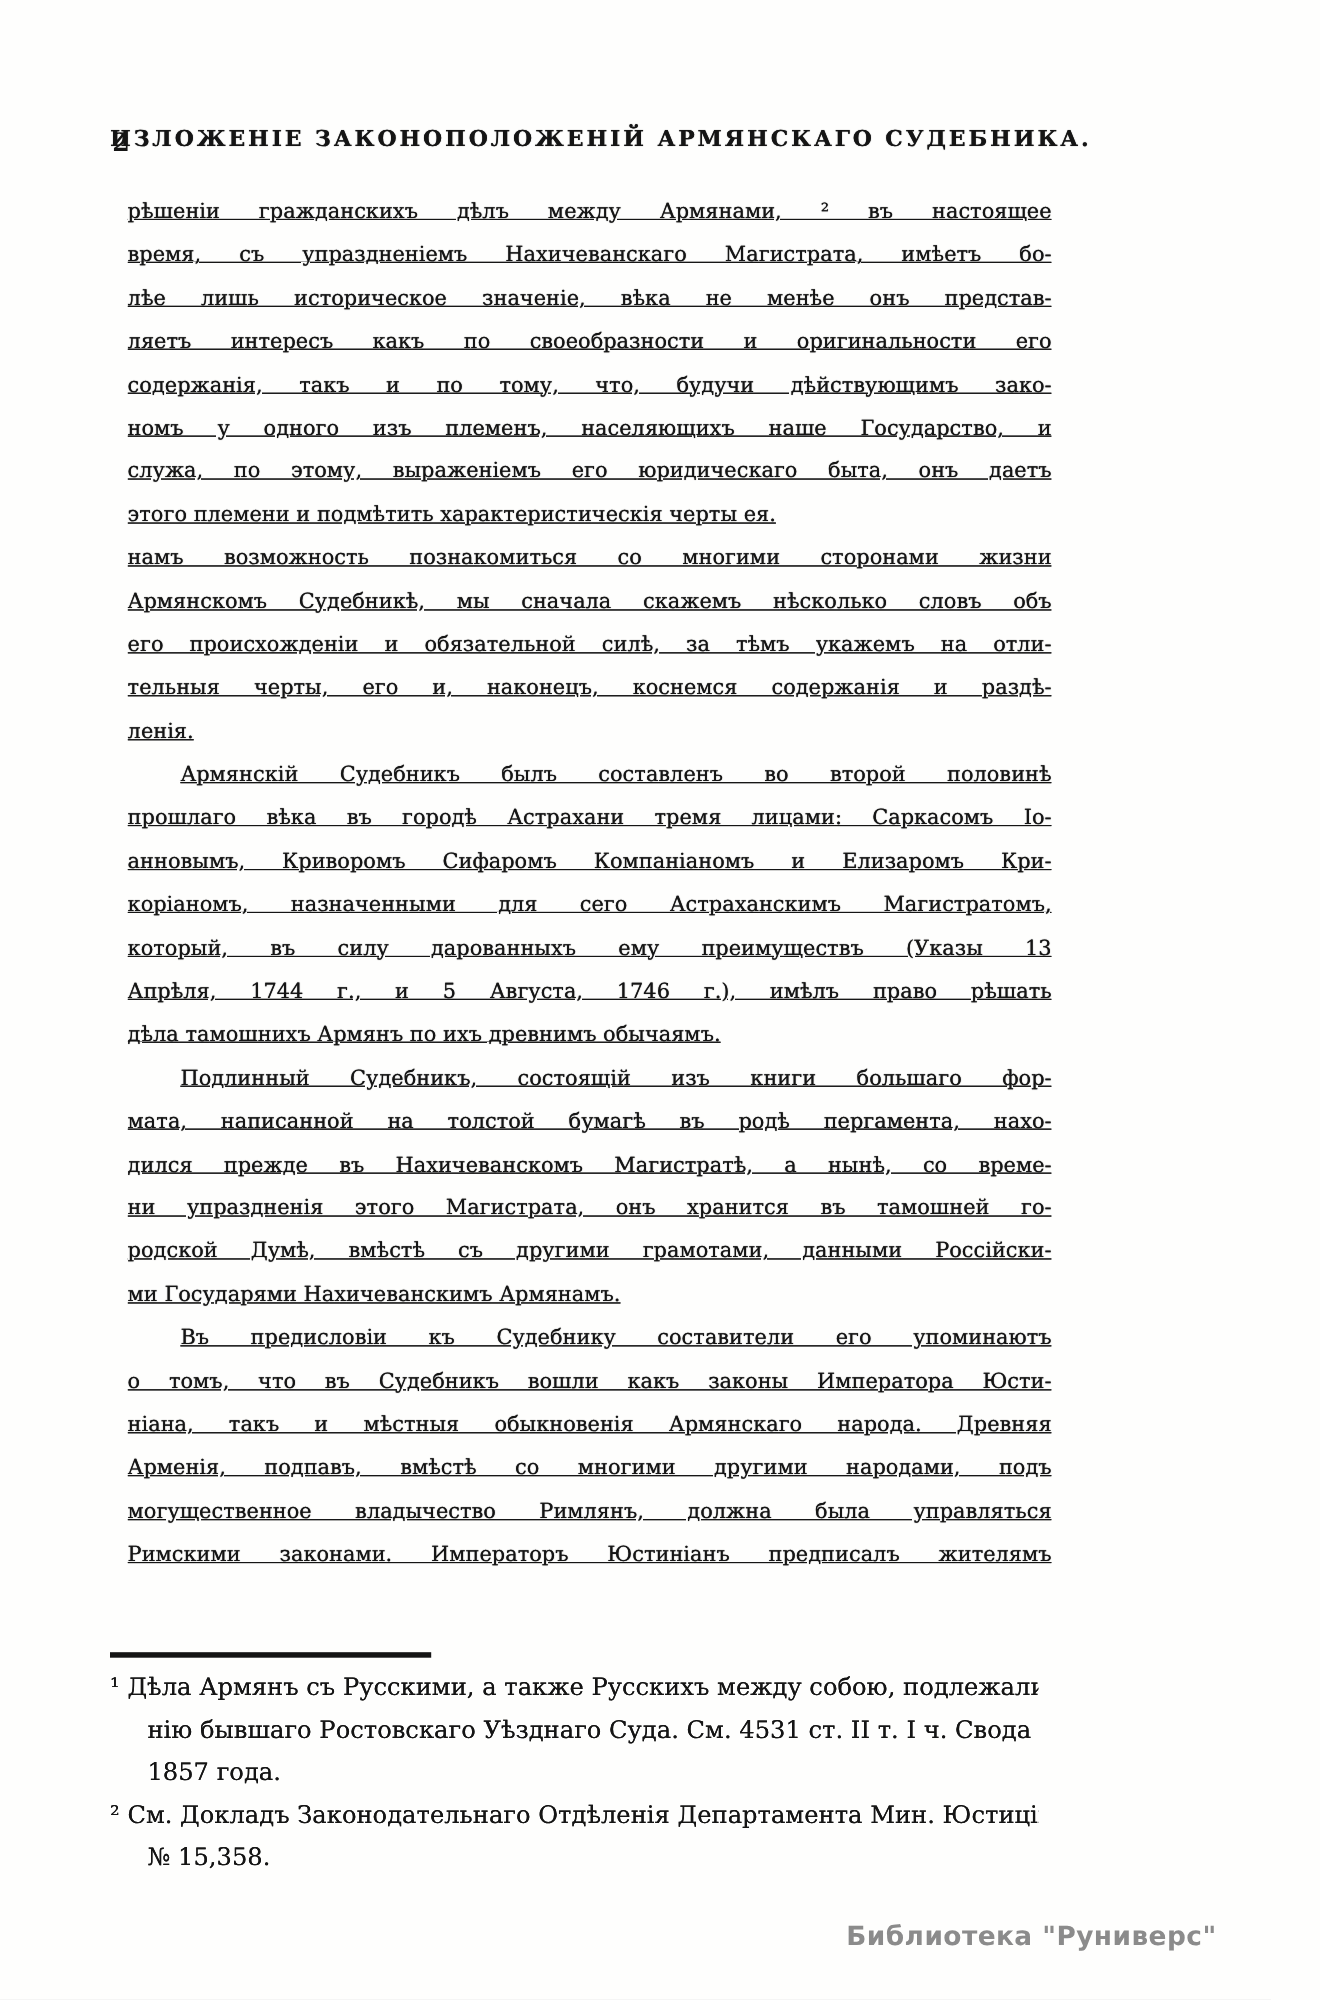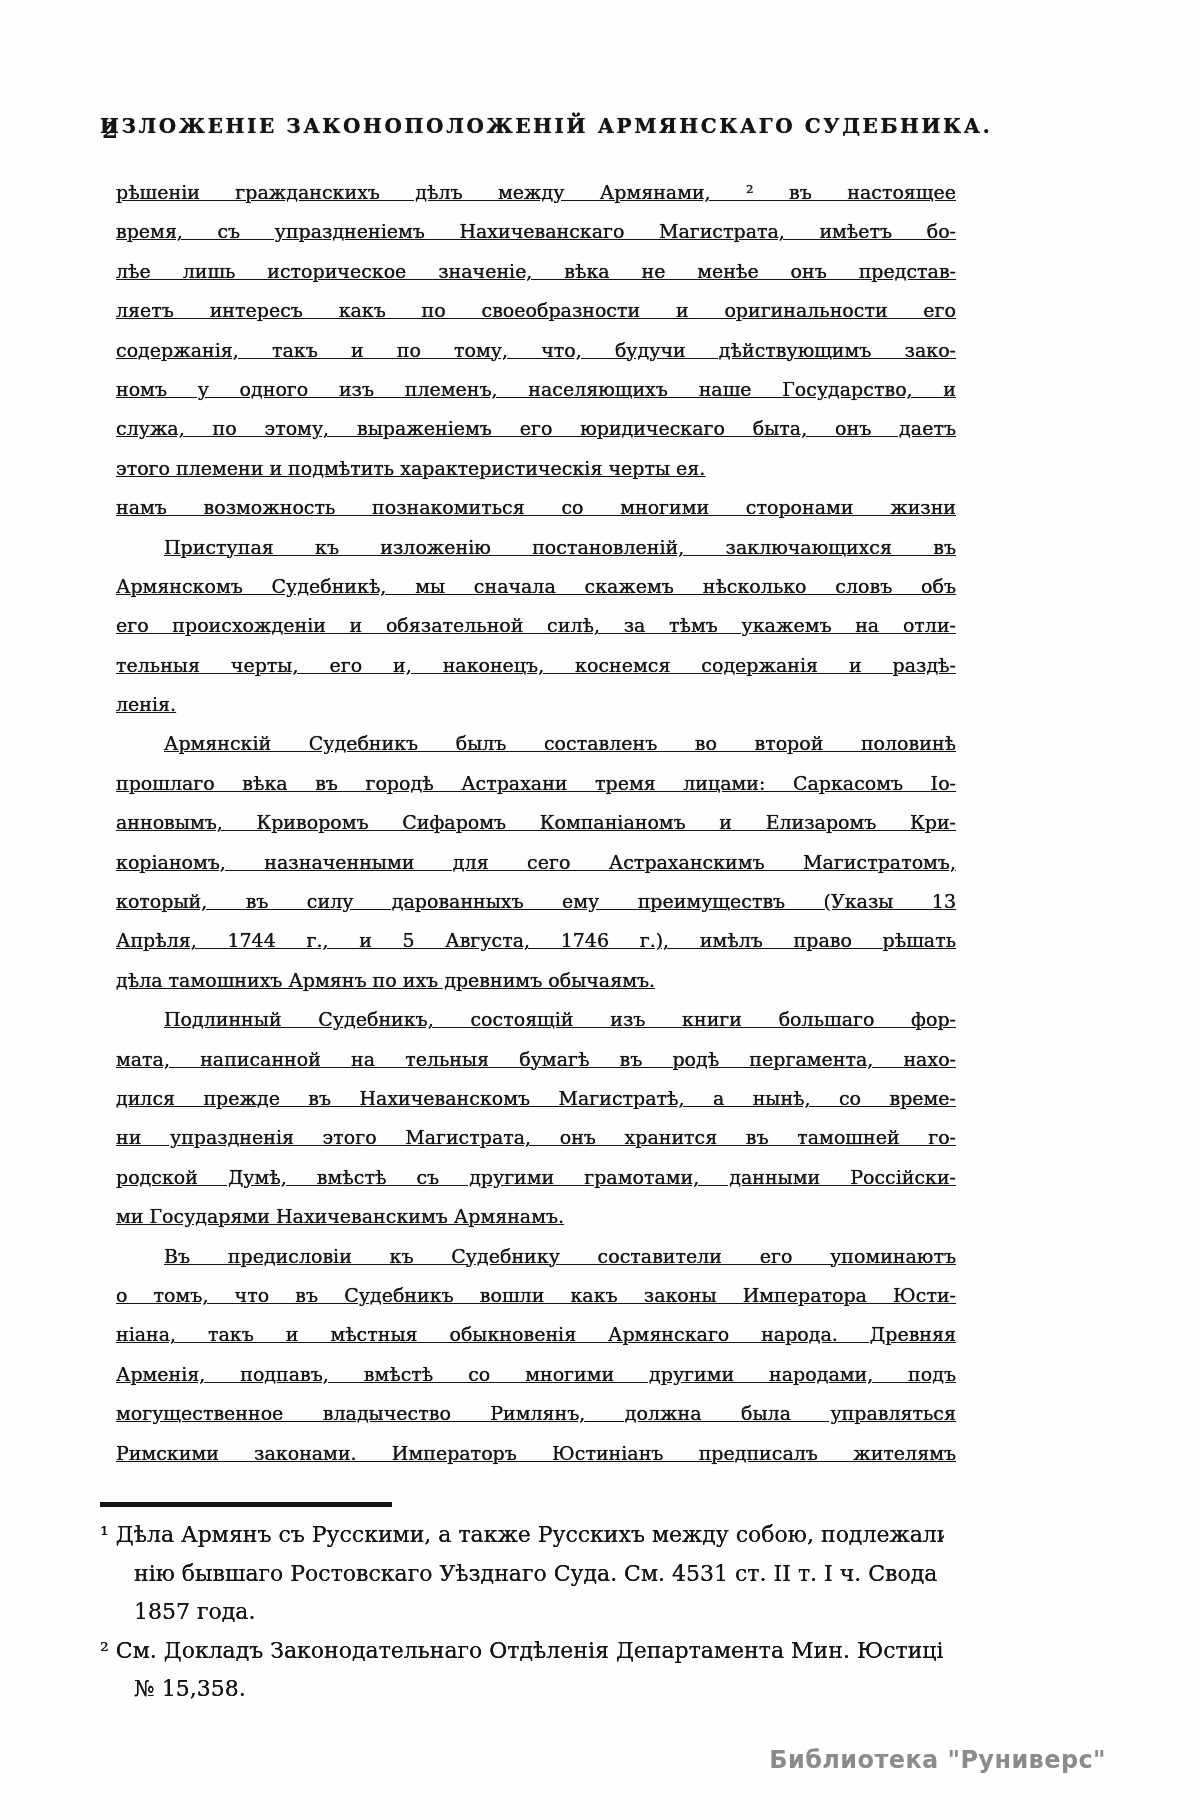--- a/index.html
+++ b/index.html
@@ -85,34 +85,33 @@
   <div class="bodytext" id="body-text">
       <div class="ln">рѣшеніи гражданскихъ дѣлъ между Армянами, ² въ настоящее</div>
       <div class="ln">время, съ упраздненіемъ Нахичеванскаго Магистрата, имѣетъ бо-</div>
       <div class="ln">лѣе лишь историческое значеніе, вѣка не менѣе онъ представ-</div>
       <div class="ln">ляетъ интересъ какъ по своеобразности и оригинальности его</div>
       <div class="ln">содержанія, такъ и по тому, что, будучи дѣйствующимъ зако-</div>
       <div class="ln">номъ у одного изъ племенъ, населяющихъ наше Государство, и</div>
       <div class="ln">служа, по этому, выраженіемъ его юридическаго быта, онъ даетъ</div>
       <div class="ln flush">этого племени и подмѣтить характеристическія черты ея.</div>
       <div class="ln">намъ возможность познакомиться со многими сторонами жизни</div>
-      <div class="ln indent">Приступая къ изложенію постановленій, заключающихся въ</div>
       <div class="ln">Армянскомъ Судебникѣ, мы сначала скажемъ нѣсколько словъ объ</div>
       <div class="ln">его происхожденіи и обязательной силѣ, за тѣмъ укажемъ на отли-</div>
       <div class="ln">тельныя черты, его и, наконецъ, коснемся содержанія и раздѣ-</div>
       <div class="ln flush">ленія.</div>
       <div class="ln indent">Армянскій Судебникъ былъ составленъ во второй половинѣ</div>
       <div class="ln">прошлаго вѣка въ городѣ Астрахани тремя лицами: Саркасомъ Іо-</div>
       <div class="ln">анновымъ, Криворомъ Сифаромъ Компаніаномъ и Елизаромъ Кри-</div>
       <div class="ln">коріаномъ, назначенными для сего Астраханскимъ Магистратомъ,</div>
       <div class="ln">который, въ силу дарованныхъ ему преимуществъ (Указы 13</div>
       <div class="ln">Апрѣля, 1744 г., и 5 Августа, 1746 г.), имѣлъ право рѣшать</div>
       <div class="ln flush">дѣла тамошнихъ Армянъ по ихъ древнимъ обычаямъ.</div>
       <div class="ln indent">Подлинный Судебникъ, состоящій изъ книги большаго фор-</div>
-      <div class="ln">мата, написанной на тельныя бумагѣ въ родѣ пергамента, нахо-</div>
+      <div class="ln">мата, написанной на толстой бумагѣ въ родѣ пергамента, нахо-</div>
       <div class="ln">дился прежде въ Нахичеванскомъ Магистратѣ, а нынѣ, со време-</div>
       <div class="ln">ни упраздненія этого Магистрата, онъ хранится въ тамошней го-</div>
       <div class="ln">родской Думѣ, вмѣстѣ съ другими грамотами, данными Россійски-</div>
       <div class="ln flush">ми Государями Нахичеванскимъ Армянамъ.</div>
       <div class="ln indent">Въ предисловіи къ Судебнику составители его упоминаютъ</div>
       <div class="ln">о томъ, что въ Судебникъ вошли какъ законы Императора Юсти-</div>
       <div class="ln">ніана, такъ и мѣстныя обыкновенія Армянскаго народа. Древняя</div>
       <div class="ln">Арменія, подпавъ, вмѣстѣ со многими другими народами, подъ</div>
       <div class="ln">могущественное владычество Римлянъ, должна была управляться</div>
       <div class="ln">Римскими законами. Императоръ Юстиніанъ предписалъ жителямъ</div>

